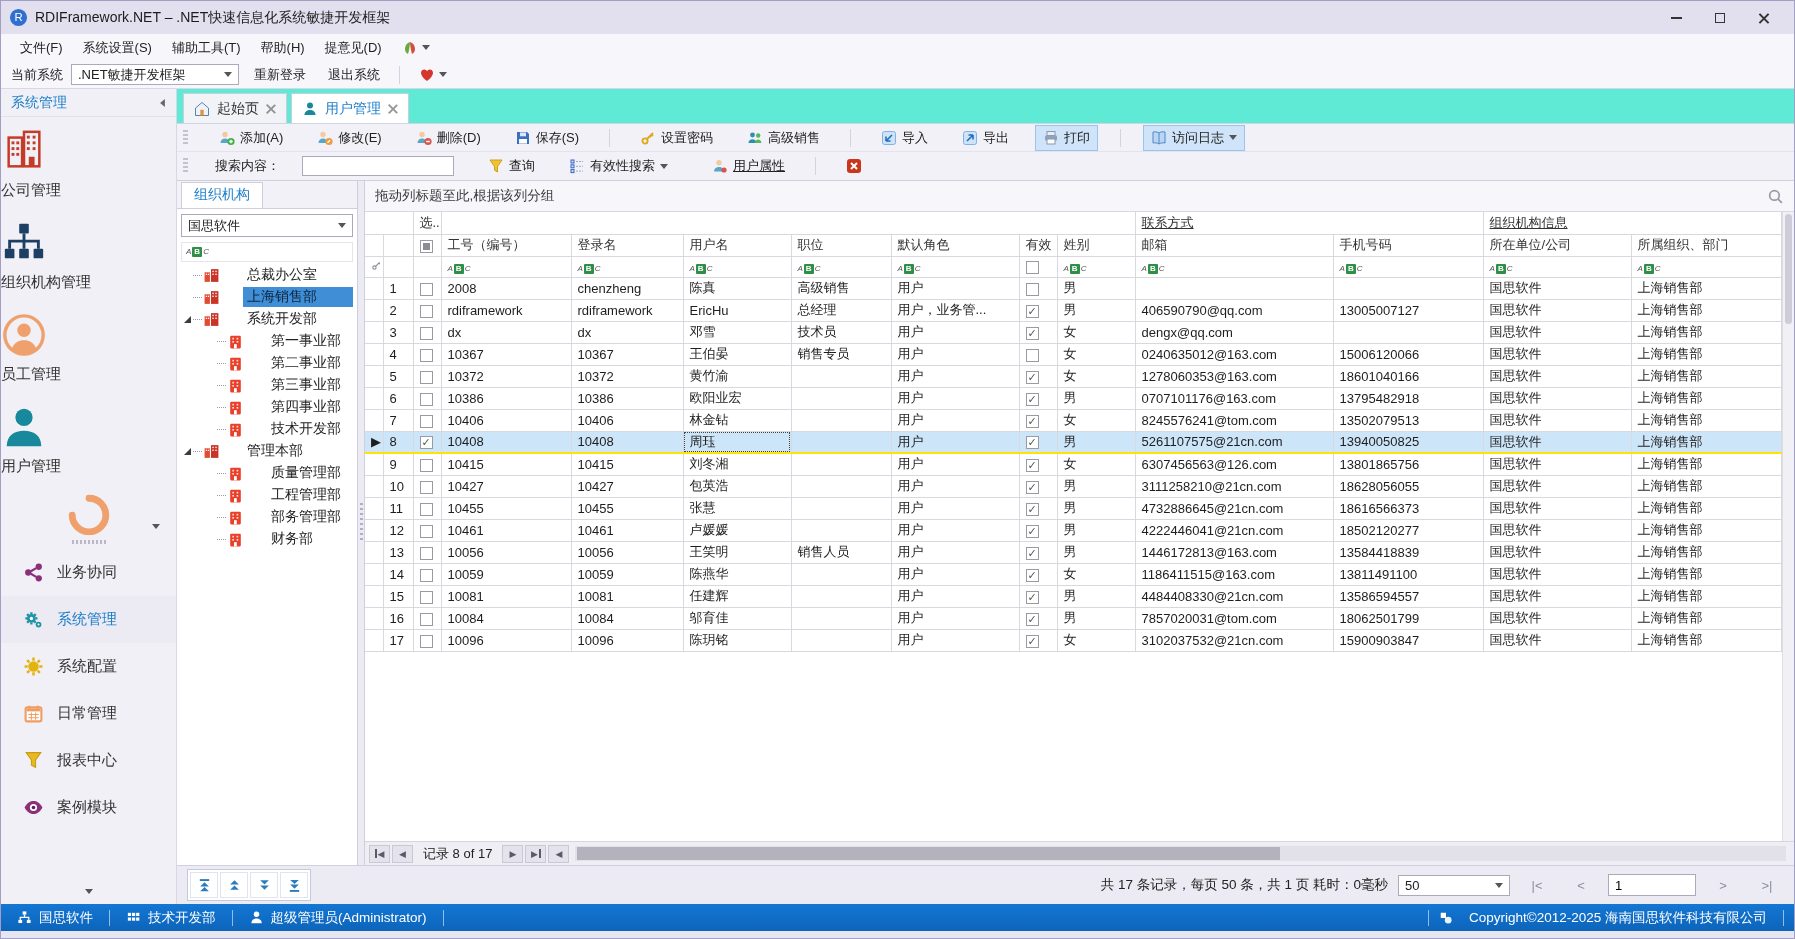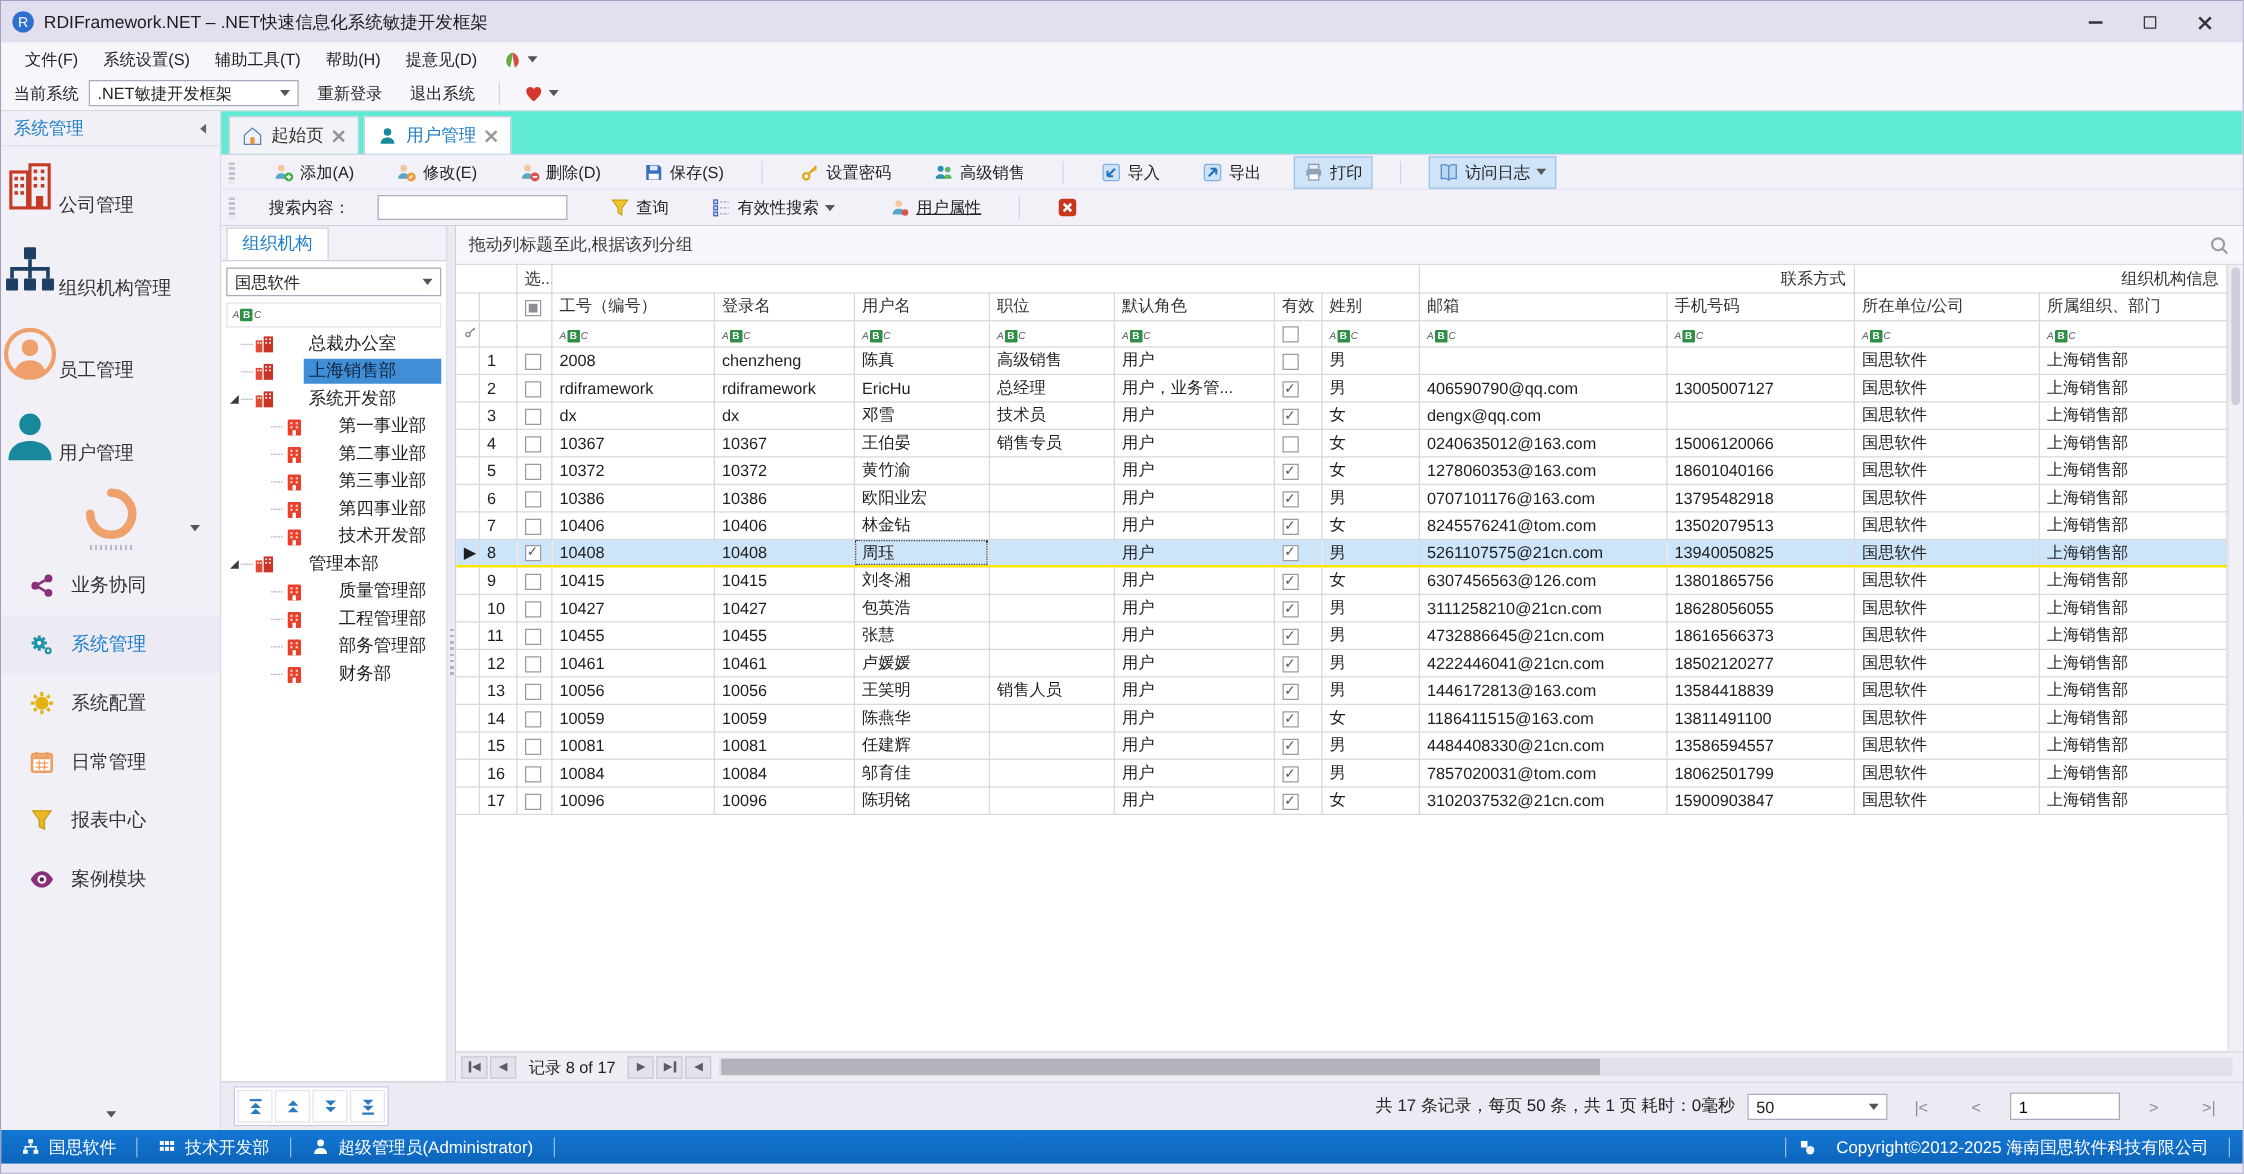--- a/index.html
+++ b/index.html
@@ -32,21 +32,21 @@
   .ic { width:16px; height:16px; display:inline-block; vertical-align:middle; }
   .ic-sm { width:14px; height:14px; }
 
   
   .main { flex:1; display:flex; min-height:0; }
 
   
   .sidebar { width:176px; background:#f1f0f6; border-right:1px solid #d9d7e6; display:flex; flex-direction:column; flex:0 0 auto; }
   .sb-head { height:28px; display:flex; align-items:center; padding:0 10px; color:#1d7ec8; font-size:14px; border-bottom:1px solid #e2e0ec; }
   .sb-head .caret-left { margin-left:auto; transform:scale(.8); }
-  .sb-module { display:flex; flex-direction:row; align-items:flex-end; padding:11px 0 9px; }
+  .sb-module { display:flex; flex-direction:column; align-items:flex-start; padding:11px 0 9px; }
   .sb-module svg { width:46px; height:46px; }
   .sb-module .lbl { margin-top:7px; font-size:15px; color:#333; }
   .sb-ring { display:flex; flex-direction:column; align-items:center; padding:8px 0 0; position:relative; }
   .sb-ring svg { width:56px; height:42px; }
   .sb-ring .caret { position:absolute; right:16px; bottom:2px; }
   .sb-split { height:14px; display:flex; align-items:center; justify-content:center; }
   .sb-split i { width:34px; height:4px; background:repeating-linear-gradient(90deg,#b9b7c8 0 2px,transparent 2px 4px); }
   .sb-nav { flex:1; }
   .sb-nav-item { height:47px; display:flex; align-items:center; padding:0 0 0 22px; gap:13px; font-size:15px; color:#333; }
   .sb-nav-item.active { color:#1d7ec8; background:#eceaf3; }
@@ -94,21 +94,21 @@
   .vsplit { width:7px; background:#eceaf2; border-right:1px solid #cfcfdb; background-image:repeating-linear-gradient(180deg,#b0aec2 0 2px,transparent 2px 5px); background-size:3px 40px; background-repeat:no-repeat; background-position:center; flex:0 0 auto; }
 
   .gridcol { flex:1; display:flex; flex-direction:column; min-width:0; position:relative; background:#fff; }
   .grouppanel { height:31px; background:#f7f7fb; border-bottom:1px solid #d9d9e2; display:flex; align-items:center; padding:0 10px; color:#3a3a3a; font-size:13.5px; flex:0 0 auto; }
   .grouppanel svg { margin-left:auto; width:17px; height:17px; }
 
   table.grid { border-collapse:collapse; table-layout:fixed; width:1417px; flex:0 0 auto; }
   table.grid th, table.grid td { border-right:1px solid #d8d8de; border-bottom:1px solid #d8d8de; font-weight:normal; text-align:left; padding:0 6px; height:22px; white-space:nowrap; overflow:hidden; font-size:13px; color:#1e1e1e; }
   table.grid thead th { background:#fff; color:#333; }
   tr.band th { color:#2e74b5; }
-  tr.band th.b-center { text-align:right; color:#333; }
+  tr.band th.b-center { text-align:left; color:#333;text-decoration:underline; }
   tr.filter td { height:21px; }
   td.c-ind, th.c-ind { padding:0 2px; text-align:center; color:#222; }
   td.c-num { text-align:right; color:#222; padding-right:7px; }
   .cb { display:inline-block; width:13px; height:13px; border:1px solid #9a9aa4; background:#fff; line-height:11px; text-align:center; font-size:11px; color:#4d5a4d; vertical-align:middle; }
   .cb.all { background:#fff; position:relative; }
   .cb.all::after { content:""; position:absolute; left:2px; top:2px; width:7px; height:7px; background:#8c8c96; }
   tr.sel td { background:#cde5f8; border-bottom:2px solid #ffe400; }
   tr.sel td.c-name { outline:1px dotted #444; outline-offset:-2px; }
   .filler { flex:1; background:#fff; }
 

